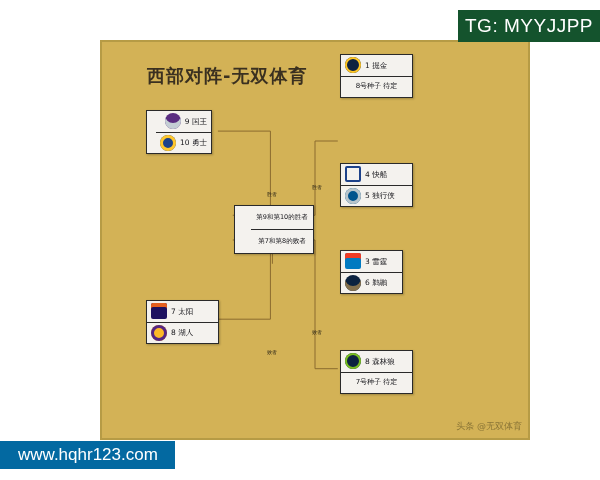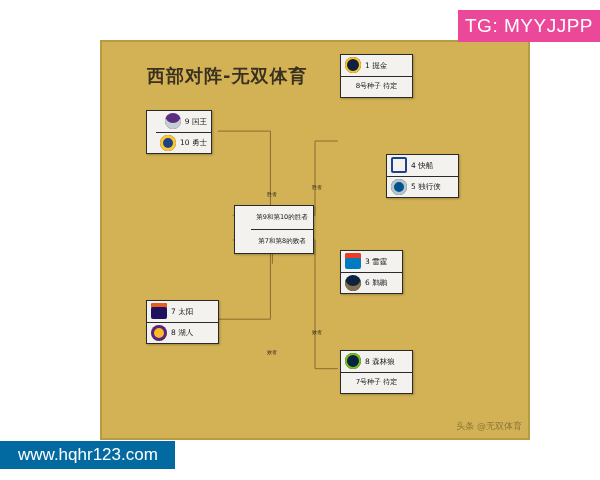--- a/index.html
+++ b/index.html
@@ -8,21 +8,21 @@
     background: #ffffff;
     font-family: "DejaVu Sans", "Liberation Sans", sans-serif;
     overflow: hidden;
   }
   #root { position: relative; width: 600px; height: 480px; background: #ffffff; }
 
   
   .tg-badge {
     position: absolute; top: 10px; left: 458px;
     width: 142px; height: 32px;
-    background: #ec4899;
+    background: #14532d;
     color: #ffffff;
     font-size: 19px;
     letter-spacing: .5px;
     display: flex; align-items: center; justify-content: center;
     font-family: "Liberation Sans", sans-serif;
   }
 
   
   .site-badge {
     position: absolute; left: 0px; top: 441px;
@@ -196,21 +196,21 @@
     <div class="matchup" style="left:238px; top:12px; width:73px; height:44px;">
       <div class="mrow">
         <span class="logo" style="background:#0e2240;box-shadow:inset 0 0 0 2px #fec524;"></span>
         <span class="mlabel">1 掘金</span>
       </div>
       <div class="mrow tbd">
         <span class="mlabel wide">8号种子 待定</span>
       </div>
     </div>
 
-    <div class="matchup" style="left:238px; top:112px; width:73px; height:44px;margin-left:46px;">
+    <div class="matchup" style="left:238px; top:121px; width:73px; height:44px;">
       <div class="mrow">
         <span class="logo sq" style="background:#f4f2ee;box-shadow:inset 0 0 0 2px #1d428a;"></span>
         <span class="mlabel">4 快船</span>
       </div>
       <div class="mrow">
         <span class="logo" style="background:#00538c;box-shadow:inset 0 0 0 3px #b8c4ca;"></span>
         <span class="mlabel">5 独行侠</span>
       </div>
     </div>
 

